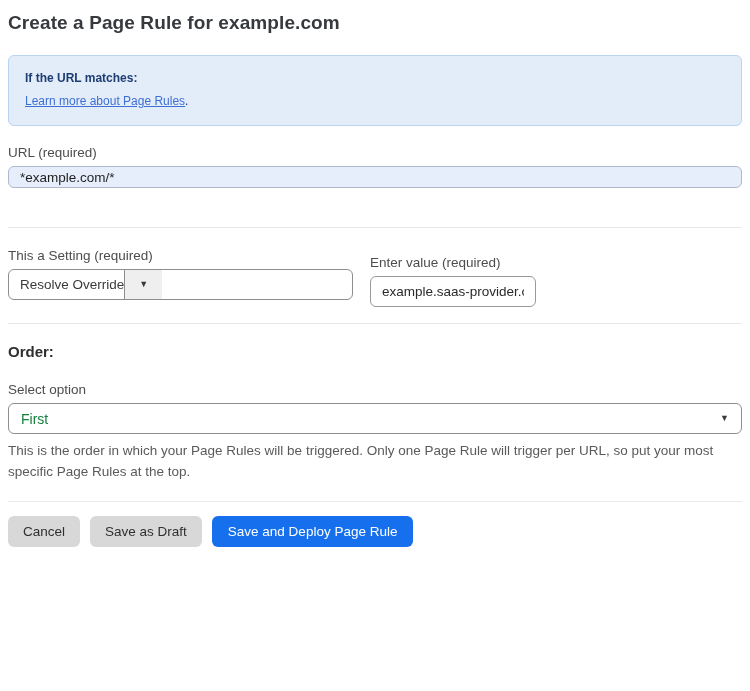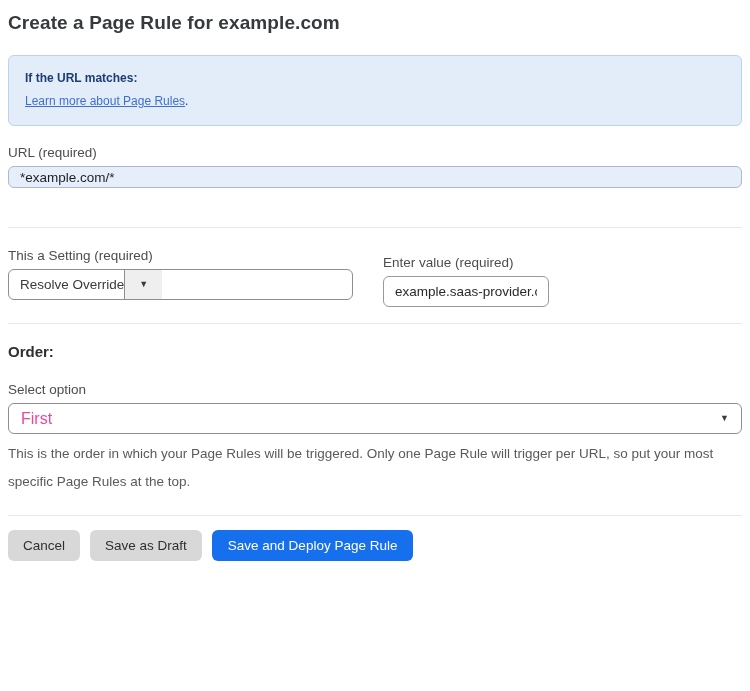--- a/index.html
+++ b/index.html
@@ -53,21 +53,21 @@
   .divider-2 { margin-top: 16px; }
   .divider-3 { margin-top: 19px; }
 
   .section-heading {
     font-size: 15px; font-weight: bold; color: #2e2e2e;
     margin-top: 19px;
   }
 
   .settings-row { display: flex; align-items: flex-start; margin-top: 20px; }
   .settings-col-left { width: 345px; }
-  .settings-col-right { margin-left: 30px; margin-top: 7px; }
+  .settings-col-right { margin-left: 17px; margin-top: 7px; }
   .settings-col-left .field-label, .settings-col-right .field-label { margin-top: 0; }
 
   .setting-picker {
     display: flex; align-items: center; justify-content: flex-start;
     height: 31px; background: #ffffff;
     border: 1px solid #8e8e8e; border-radius: 6px;
     cursor: pointer; overflow: hidden;
   }
   .setting-picker-value { padding-left: 11px; font-size: 13.5px; color: #3a3a3a; }
   .picker-caret-seg {
@@ -96,24 +96,24 @@
   .btn-gray { background: #d8d8d8; color: #2f2f2f; padding: 0 15px; }
   .btn-add { margin-top: 26px; padding: 0 14px; }
   .btn-blue { background: #1670ee; color: #ffffff; padding: 0 16px; }
 
   .order-select {
     display: flex; align-items: center; justify-content: space-between;
     width: 100%; height: 31px; background: #ffffff;
     border: 1px solid #8e8e8e; border-radius: 6px;
     padding: 0 12px; cursor: pointer; margin-top: 0;
   }
-  .order-select-value { font-size: 16px; color: #ec4899; }
+  .order-select-value { font-size: 14px; color: #15803d; }
 
   .help-text {
-    font-size: 13.5px; color: #5a5a5a; line-height: 28px;
+    font-size: 13.5px; color: #5a5a5a; line-height: 21px;
     margin-top: 6px; max-width: 720px;
   }
 
   .actions { display: flex; gap: 10px; margin-top: 14px; }
 </style>
 </head>
 <body>
 
 <div class="container">
 

